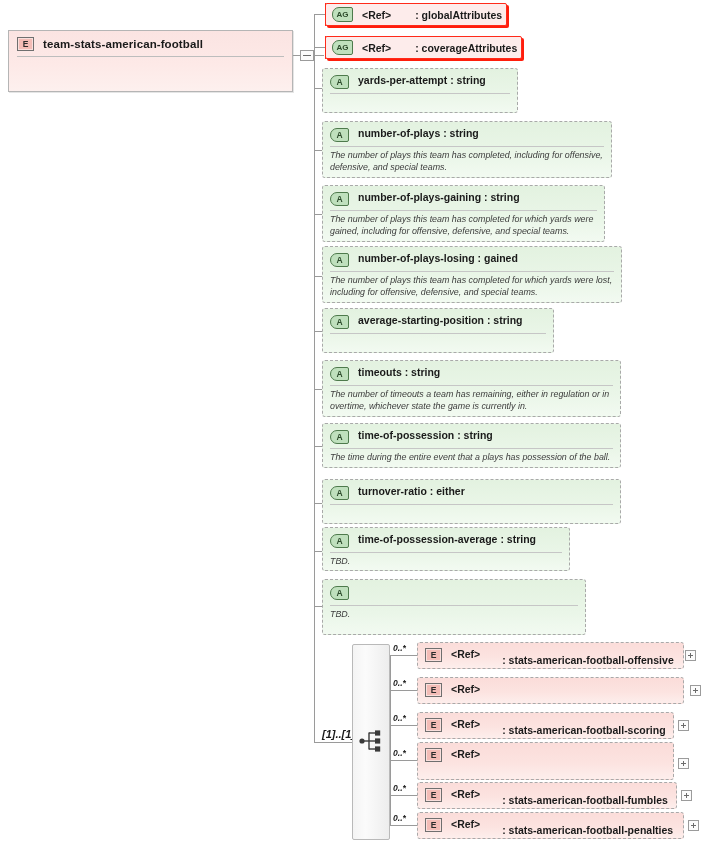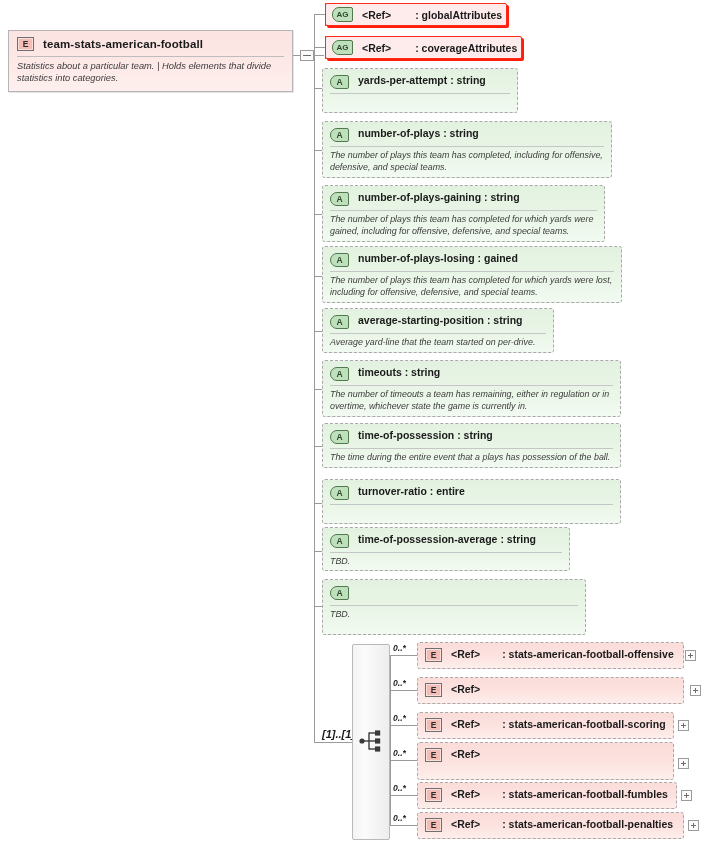--- a/index.html
+++ b/index.html
@@ -145,21 +145,21 @@
     box-sizing:border-box;
     background: linear-gradient(to bottom,#fbdcd9 0%, #fce3e0 55%, #fdeeec 100%);
     border:1px dashed #a9a9a9;
     border-radius:3px;
     display:flex; align-items:flex-start;
     padding:5px 7px 5px 7px;
   }
   .eref-ref { font-size:10.5px; font-weight:bold; color:#1a1a1a; }
   .eref-type {
     font-size:10.5px; font-weight:bold; color:#1a1a1a;
-    margin-left:22px; line-height:1.24;
+    margin-left:22px; line-height:1.24;margin-top:6px;
   }
   .occ {
     position:absolute;
     font-size:8.6px; font-style:italic; font-weight:bold; color:#1a1a1a;
     white-space:nowrap;
   }
 
   
   .plus-btn {
     position:absolute;
@@ -190,21 +190,20 @@
 <body>
 
 <div id="canvas">
 
   <div class="elem-box" style="left:8px; top:30px; width:285px; height:62px;">
     <div class="elem-head">
       <div class="ico-e">E</div>
       <div class="elem-title">team-stats-american-football</div>
     </div>
     <div class="elem-rule"></div>
-    <div class="elem-doc">Statistics about a particular team. | Holds elements that divide statistics into categories.</div>
   </div>
 
   <div class="trunk hline" style="left:293px; top:55px; width:7px;"></div>
   <div class="root-widget" style="left:300px; top:50px;"></div>
   <div class="trunk hline" style="left:314px; top:55px; width:10px;"></div>
 
   <div class="trunk vline" style="left:314px; top:14px; height:728px;"></div>
 
   <div class="trunk hline" style="left:314px; top:14px; width:11px;"></div>
   <div class="ag-box" style="left:325px; top:3px; width:182px; height:23px;">
@@ -259,21 +258,20 @@
     <div class="attr-doc">The number of plays this team has completed for which yards were lost, including for offensive, defensive, and special teams.</div>
   </div>
 
   <div class="trunk hline" style="left:314px; top:331px; width:11px;"></div>
   <div class="attr-box" style="left:322px; top:308px; width:232px; height:45px;">
     <div class="attr-head">
       <div class="ico-a">A</div>
       <div class="attr-name">average-starting-position : string</div>
     </div>
     <div class="attr-rule"></div>
-    <div class="attr-doc">Average yard-line that the team started on per-drive.</div>
   </div>
 
   <div class="trunk hline" style="left:314px; top:389px; width:11px;"></div>
   <div class="attr-box" style="left:322px; top:360px; width:299px; height:57px;">
     <div class="attr-head">
       <div class="ico-a">A</div>
       <div class="attr-name">timeouts : string</div>
     </div>
     <div class="attr-rule"></div>
     <div class="attr-doc">The number of timeouts a team has remaining, either in regulation or in overtime, whichever state the game is currently in.</div>
@@ -286,21 +284,21 @@
       <div class="attr-name">time-of-possession : string</div>
     </div>
     <div class="attr-rule"></div>
     <div class="attr-doc">The time during the entire event that a plays has possession of the ball.</div>
   </div>
 
   <div class="trunk hline" style="left:314px; top:503px; width:11px;"></div>
   <div class="attr-box" style="left:322px; top:479px; width:299px; height:45px;">
     <div class="attr-head">
       <div class="ico-a">A</div>
-      <div class="attr-name">turnover-ratio : entire</div>
+      <div class="attr-name">turnover-ratio : either</div>
     </div>
     <div class="attr-rule"></div>
   </div>
 
   <div class="trunk hline" style="left:314px; top:551px; width:11px;"></div>
   <div class="attr-box" style="left:322px; top:527px; width:248px; height:44px;">
     <div class="attr-head">
       <div class="ico-a">A</div>
       <div class="attr-name">time-of-possession-average : string</div>
     </div>

